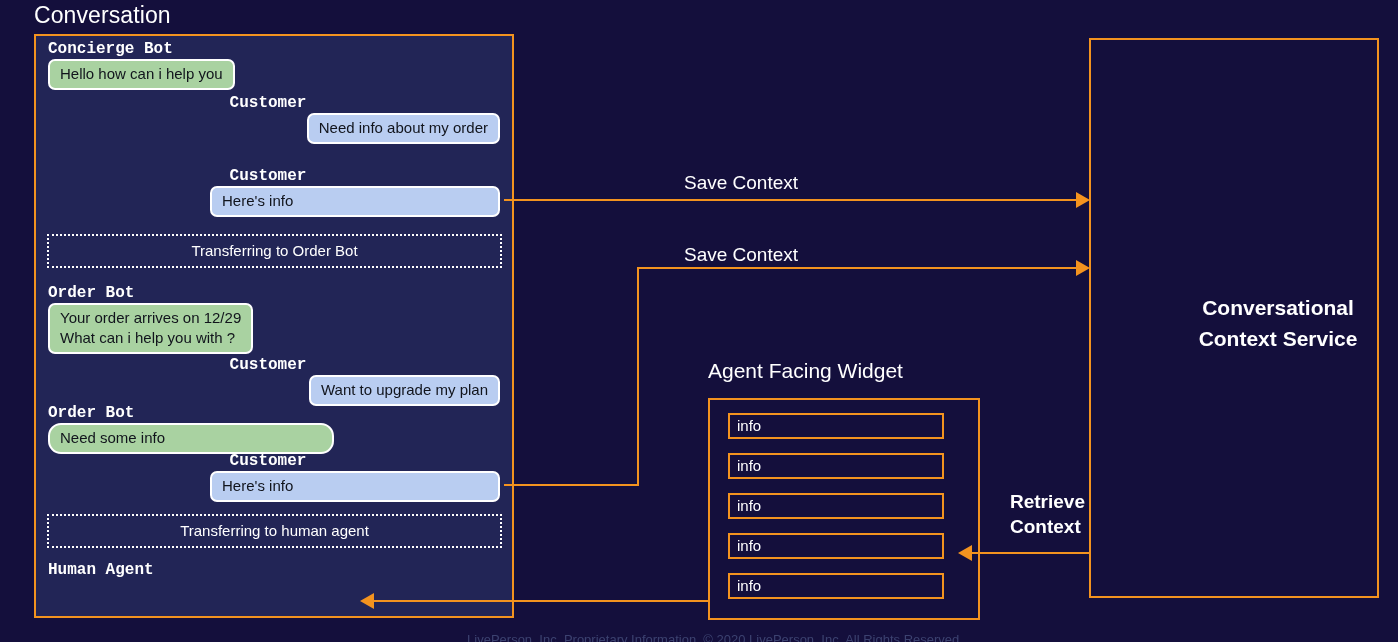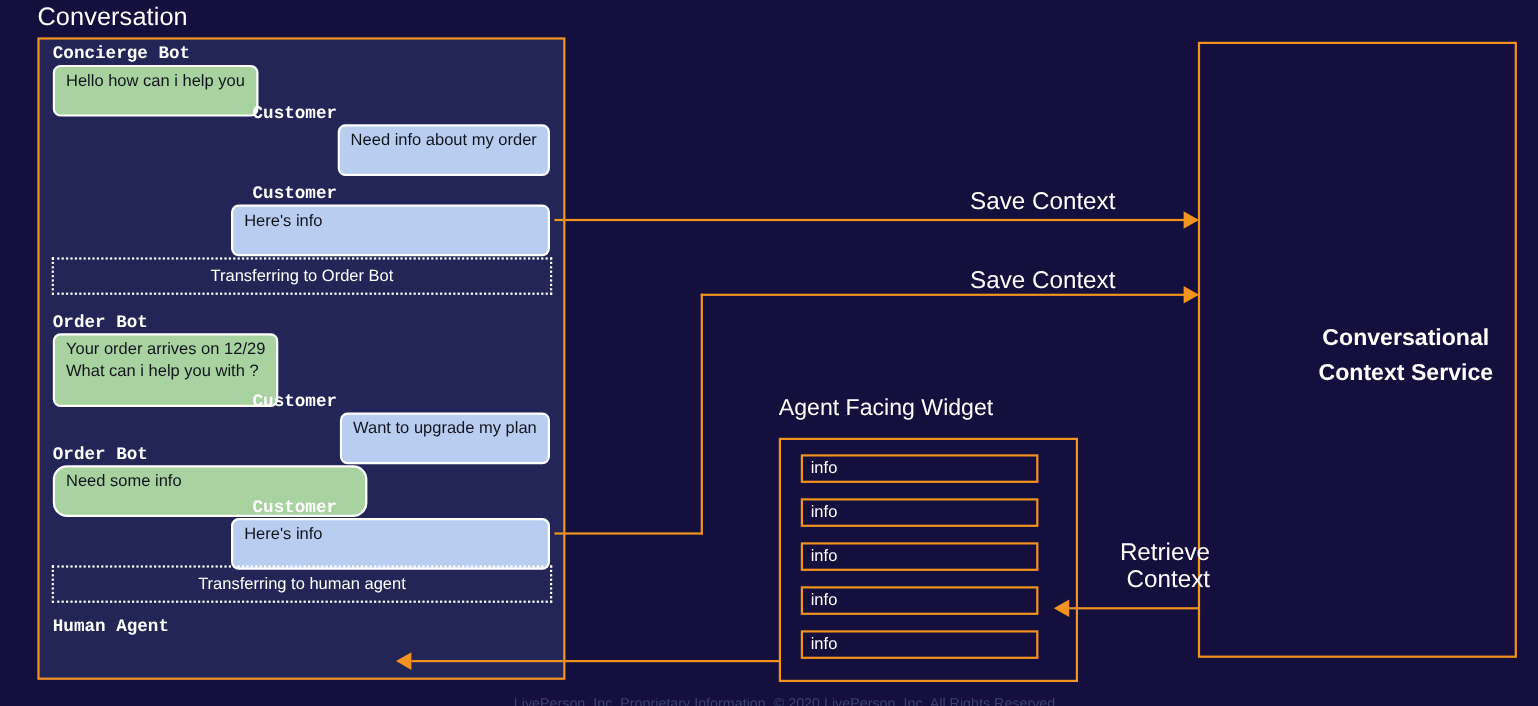--- a/index.html
+++ b/index.html
@@ -58,21 +58,21 @@
   .speaker.right { text-align: center; padding-right: 12px; }
 
   .bubble {
     display: inline-block;
     box-sizing: border-box;
     border: 2px solid #ffffff;
     border-radius: 7px;
     font-size: 15px;
     color: #11141c;
     line-height: 20px;
-    padding: 3px 10px 20px 10px;
+    padding: 3px 10px 4px 10px;
     white-space: pre-line;
   }
   .bubble.bot      { background: #a9d2a1; }
   .bubble.customer { background: #b9cdf1; }
 
   .bubble-wrap.left  { padding-left: 12px;  text-align: left; }
   .bubble-wrap.right { padding-right: 12px; text-align: right; }
 
   .transfer {
     position: absolute;
@@ -161,23 +161,23 @@
   }
   .arrow-head.left {
     border-top: 8px solid transparent;
     border-bottom: 8px solid transparent;
     border-right: 14px solid #f3931f;
   }
 
   .conn-label {
     position: absolute;
     color: #ffffff;
-    font-size: 22px;
+    font-size: 19px;
     line-height: 25px;
-    text-align: right;
+    text-align: left;
     white-space: pre-line;
   }
 
   
   #footer {
     position: absolute;
     left: 0;
     top: 632px;
     width: 1398px;
     text-align: center;
@@ -274,21 +274,21 @@
 
   <div class="conn h" style="left:488px; top:484px; width:135px;"></div>
   <div class="conn v" style="left:621px; top:267px; height:219px;"></div>
   <div class="conn h" style="left:621px; top:267px; width:445px;"></div>
   <div class="arrow-head right" style="left:1060px; top:260px;"></div>
   <div class="conn-label" style="left:668px; top:242px; width:330px;">Save Context</div>
 
   <div class="conn v" style="left:1073px; top:552px; height:2px;"></div>
   <div class="conn h" style="left:956px; top:552px; width:118px;"></div>
   <div class="arrow-head left" style="left:942px; top:545px;"></div>
-  <div class="conn-label" style="left:954px; top:489px; width:130px;">Retrieve
+  <div class="conn-label" style="left:994px; top:489px; width:130px;font-weight:bold;">Retrieve
 Context</div>
 
   <div class="conn h" style="left:358px; top:600px; width:335px;"></div>
   <div class="arrow-head left" style="left:344px; top:593px;"></div>
 
   <div id="footer">LivePerson, Inc. Proprietary Information. © 2020 LivePerson, Inc. All Rights Reserved.</div>
 
 </div>
 
 </body></html>

